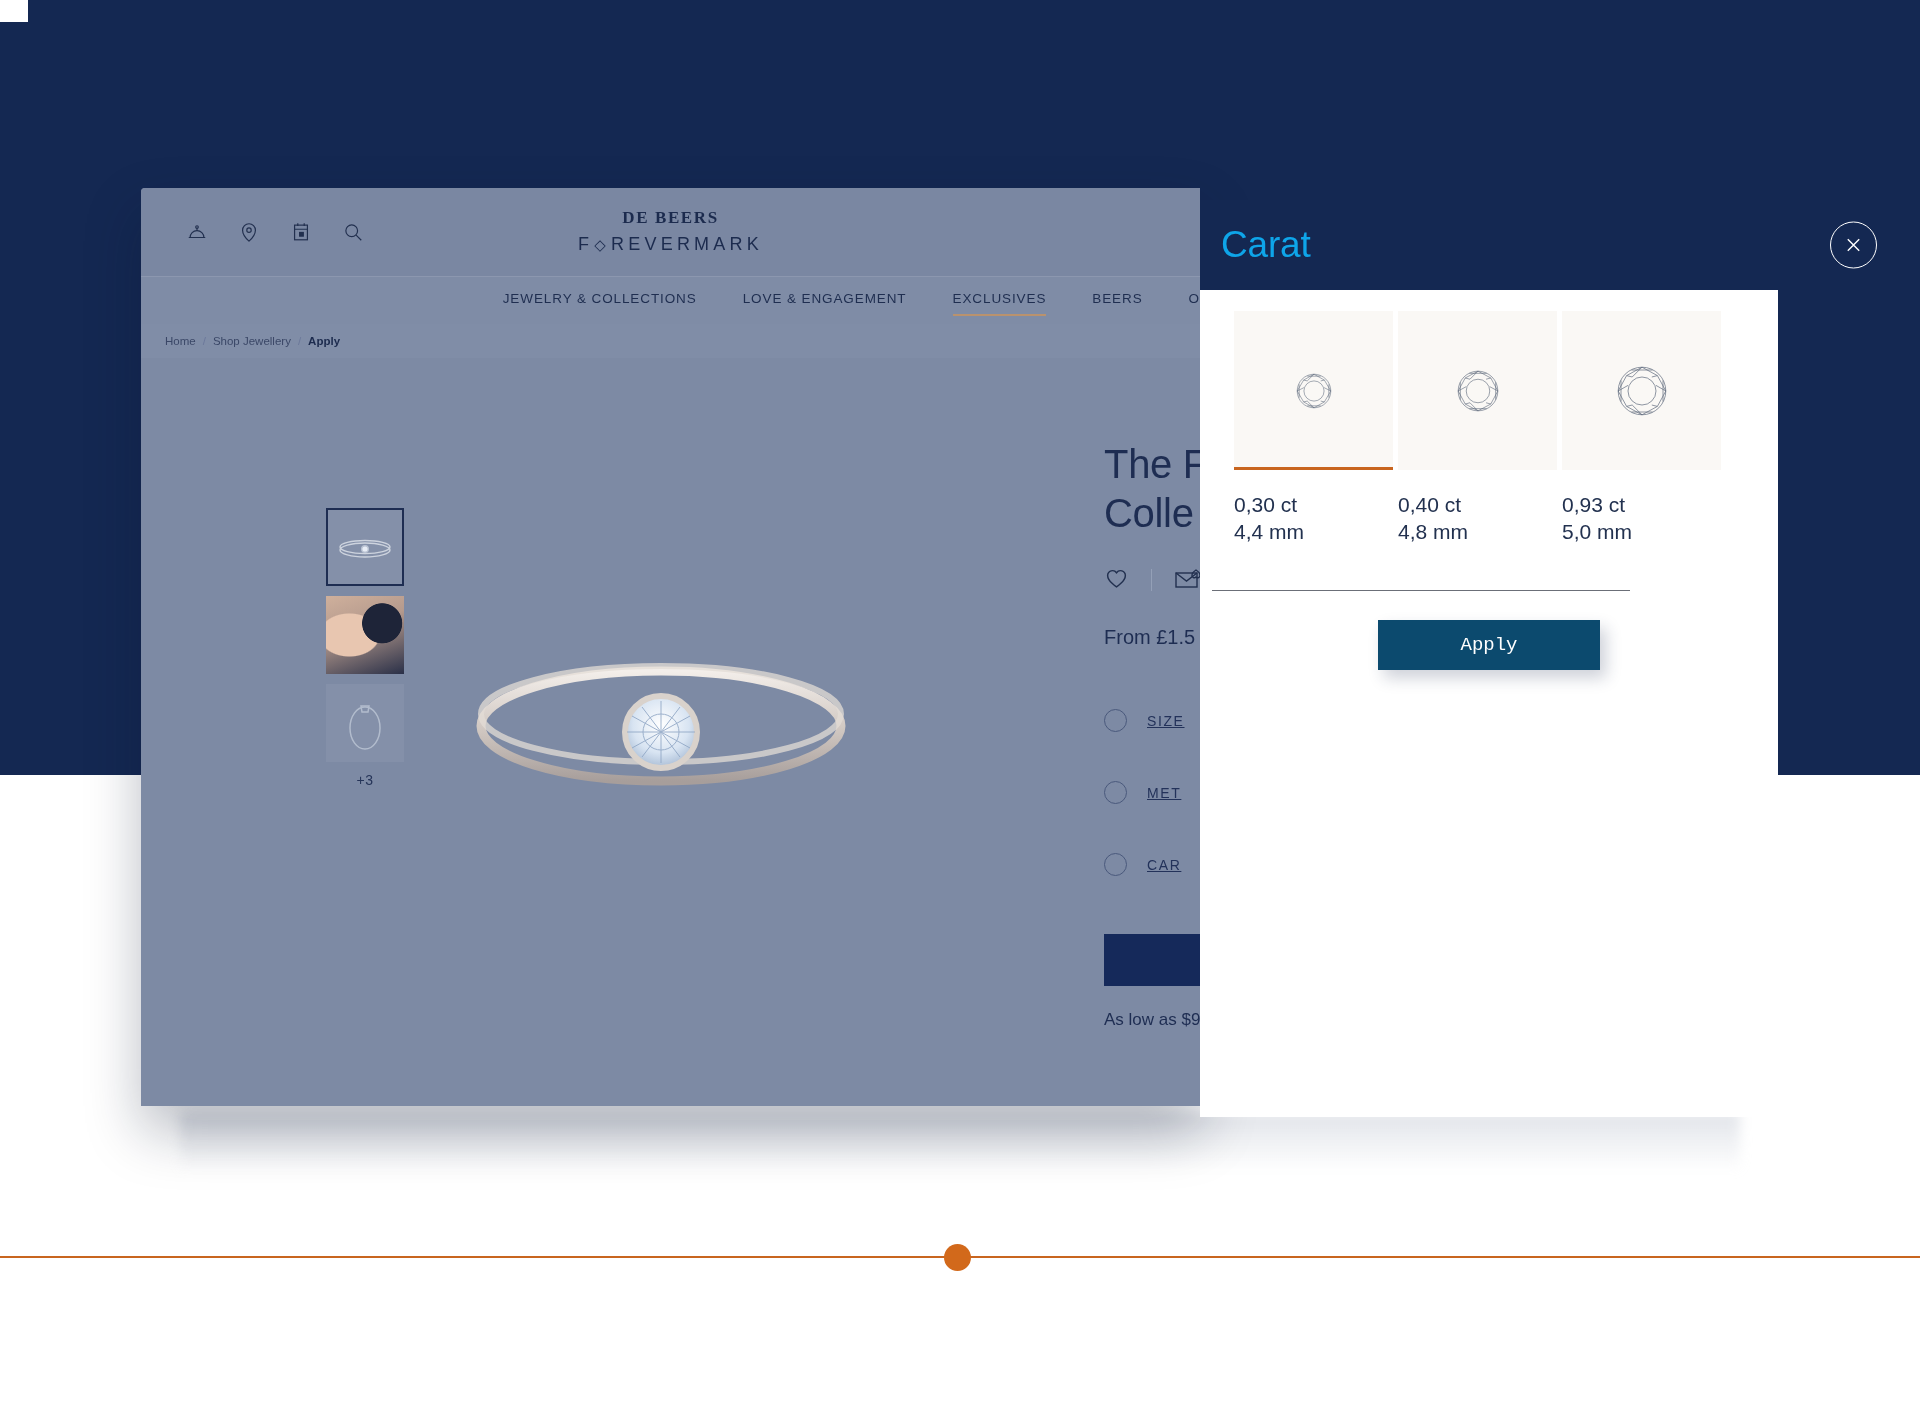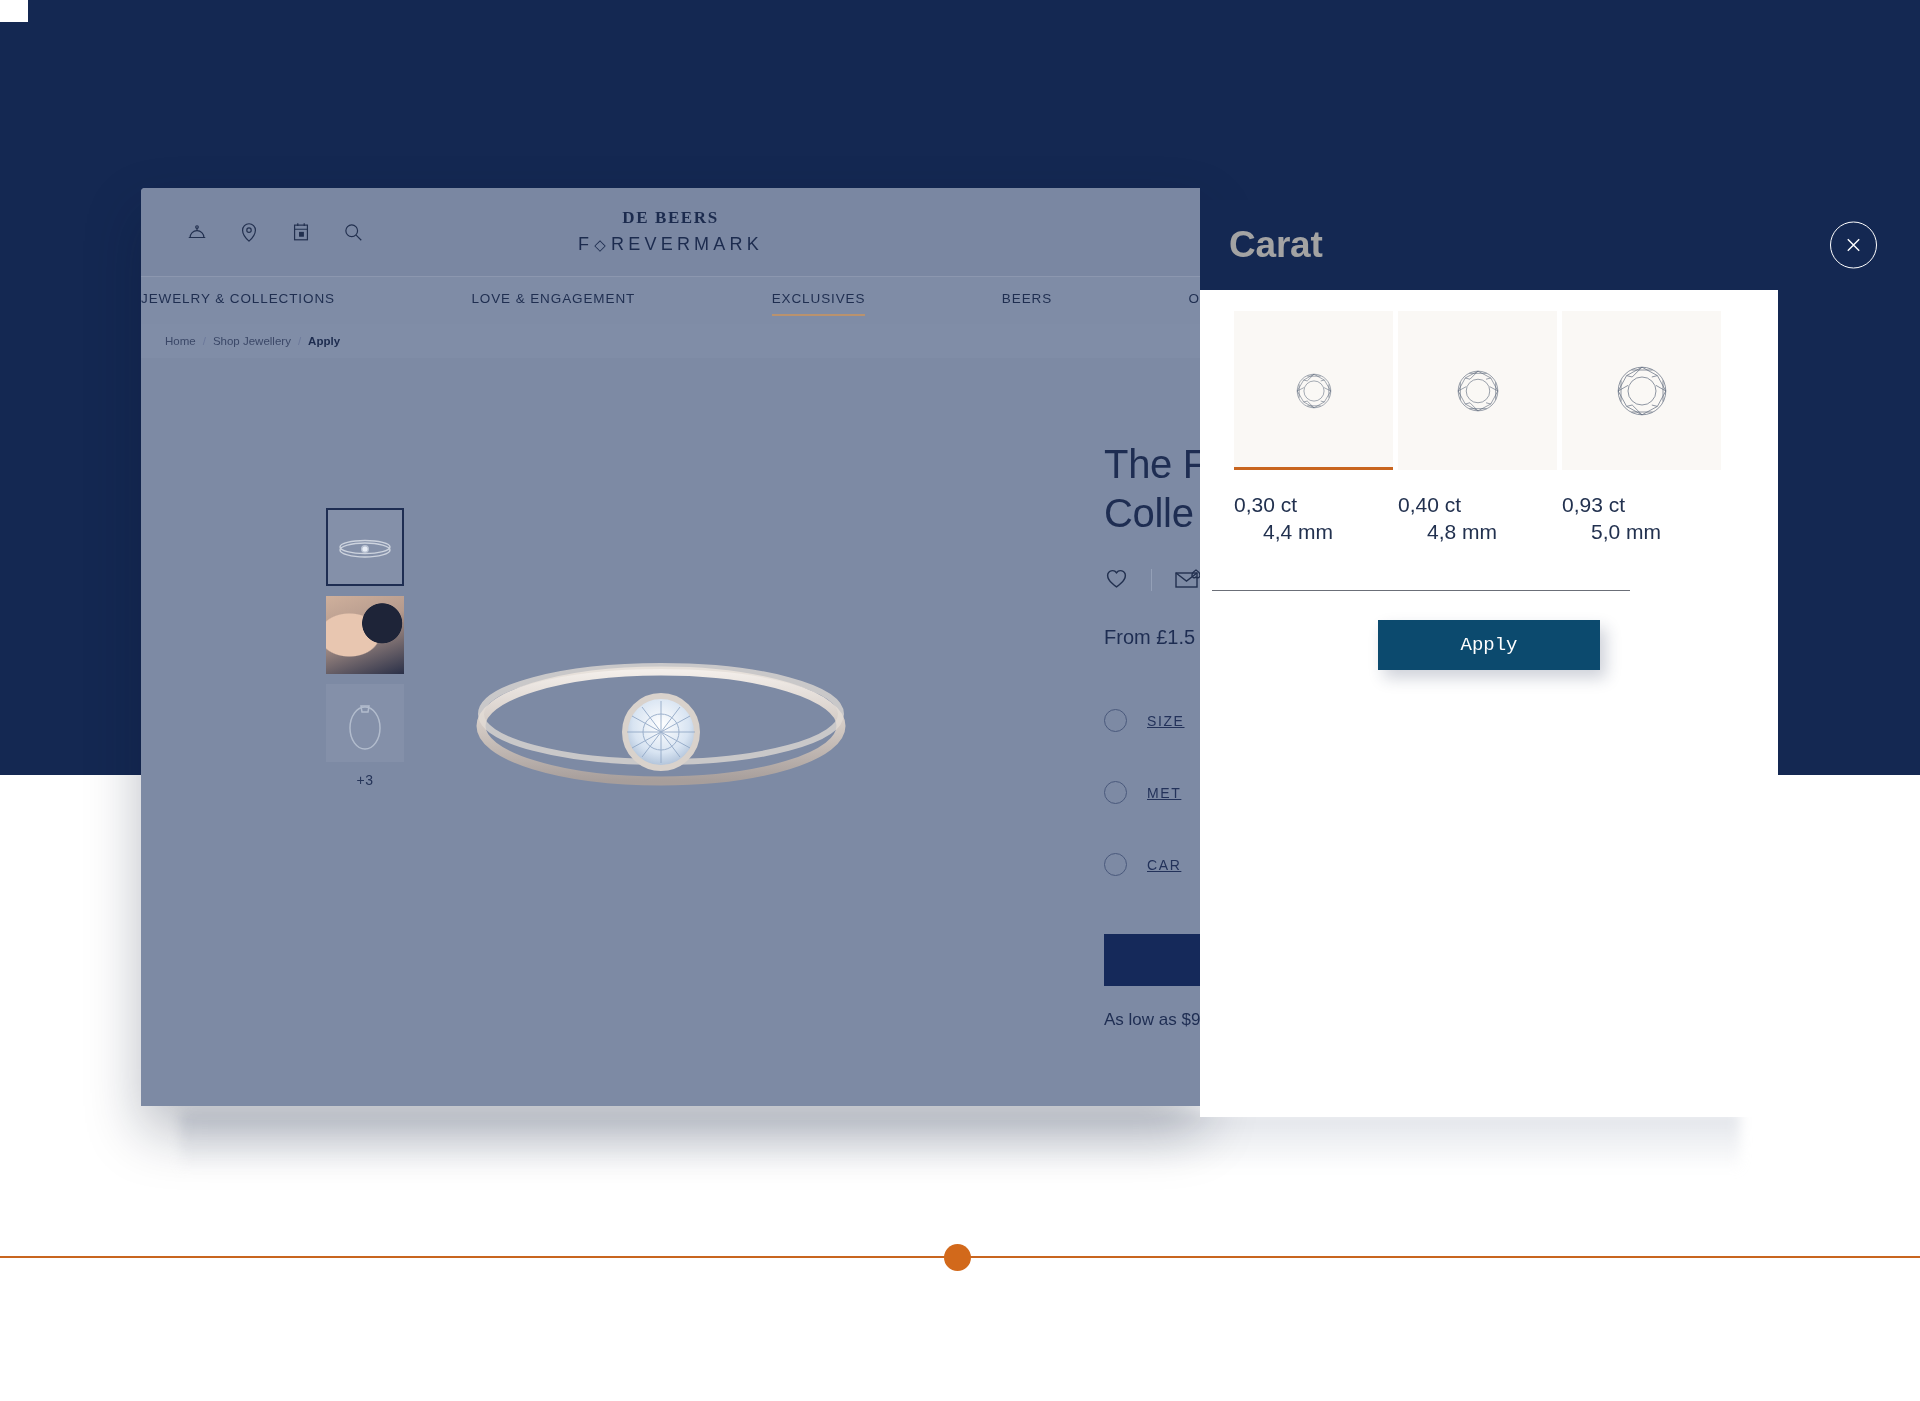--- a/index.html
+++ b/index.html
@@ -56,21 +56,21 @@
   .brand .b2 {
     font-family:"Liberation Sans", sans-serif;
     font-size:18px; letter-spacing:4.2px; color:#1c2b4e; margin-top:6px;
     display:flex; justify-content:center; align-items:center; gap:0px;
   }
 
   
   .site-nav {
     position:absolute; left:0; top:88px; width:1059px; height:48px;
     background:#7f8ca6;
-    display:flex; align-items:center; justify-content:space-between; gap:46px;
+    display:flex; align-items:center; justify-content:flex-end; gap:46px;
     border-top:1px solid rgba(255,255,255,0.10);
   }
   .nav-item {
     font-size:13.5px; letter-spacing:0.9px; color:#1f2e50; white-space:nowrap;
     padding-bottom:4px; position:relative;
   }
   .nav-item.active:after {
     content:""; position:absolute; left:0; right:0; bottom:-6px; height:2px;
     background:#b9926e;
   }
@@ -126,42 +126,42 @@
     background:#15295a; color:#e6eaf2; font-size:18px;
     display:flex; align-items:center; justify-content:center; letter-spacing:0.3px;
   }
   .aslow { position:absolute; left:1104px; top:1010px; font-size:17px; color:#1e2d52; }
 
   
   .modal-head {
     position:absolute; left:1200px; top:200px; width:720px; height:90px;
     background:#142852; display:flex; align-items:center;
   }
-  .modal-title { margin-left:29px; font-size:37px; color:#a3a3a3; font-weight:700; letter-spacing:-0.2px; }
+  .modal-title { margin-left:21px; font-size:37px; color:#0ea5e9; font-weight:400; letter-spacing:-0.2px; }
   .close-btn {
     position:absolute; right:43px; top:50%; transform:translateY(-50%);
     width:47px; height:47px; border-radius:50%; border:1.5px solid #ffffff;
     display:flex; align-items:center; justify-content:center;
   }
   .modal-panel {
     position:absolute; left:1200px; top:290px; width:578px; height:827px;
     background:#ffffff;
   }
   .cards { position:absolute; left:34px; top:21px; display:flex; gap:5px; }
   .card { width:159px; }
   .card-box {
     width:159px; height:159px; background:#faf8f5;
     display:flex; align-items:center; justify-content:center;
     position:relative;
   }
   .card.sel .card-box:after {
     content:""; position:absolute; left:0; right:0; bottom:0; height:3px; background:#c8651f;
   }
   .card-lbl { margin-top:22px; font-size:21px; color:#22314f; line-height:1.28; }
-  .card-lbl .sub { display:block;margin-left:29px; }
+  .card-lbl .sub { display:block; }
   .divider {
     position:absolute; left:12px; top:300px; width:418px; height:1px; background:#6b6f78;
   }
   .apply-wrap { position:absolute; left:0; top:330px; width:578px; display:flex; justify-content:center; }
   .apply-btn {
     width:222px; height:50px; background:#0c4a6e; color:#ffffff;
     font-size:19px; display:flex; align-items:center; justify-content:center;
     box-shadow: 6px 8px 16px rgba(30,45,82,0.22);
     border:none; cursor:pointer; font-family:Liberation Mono, monospace;
   }

